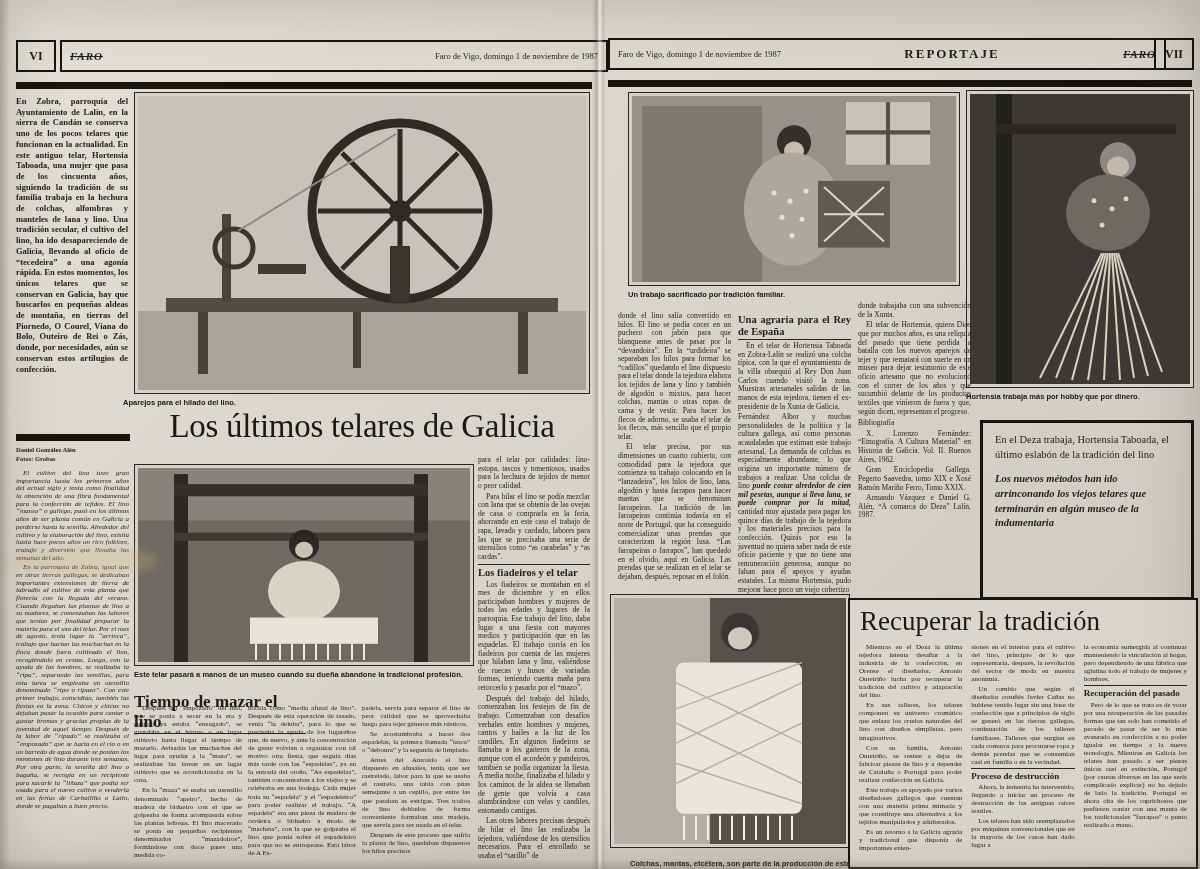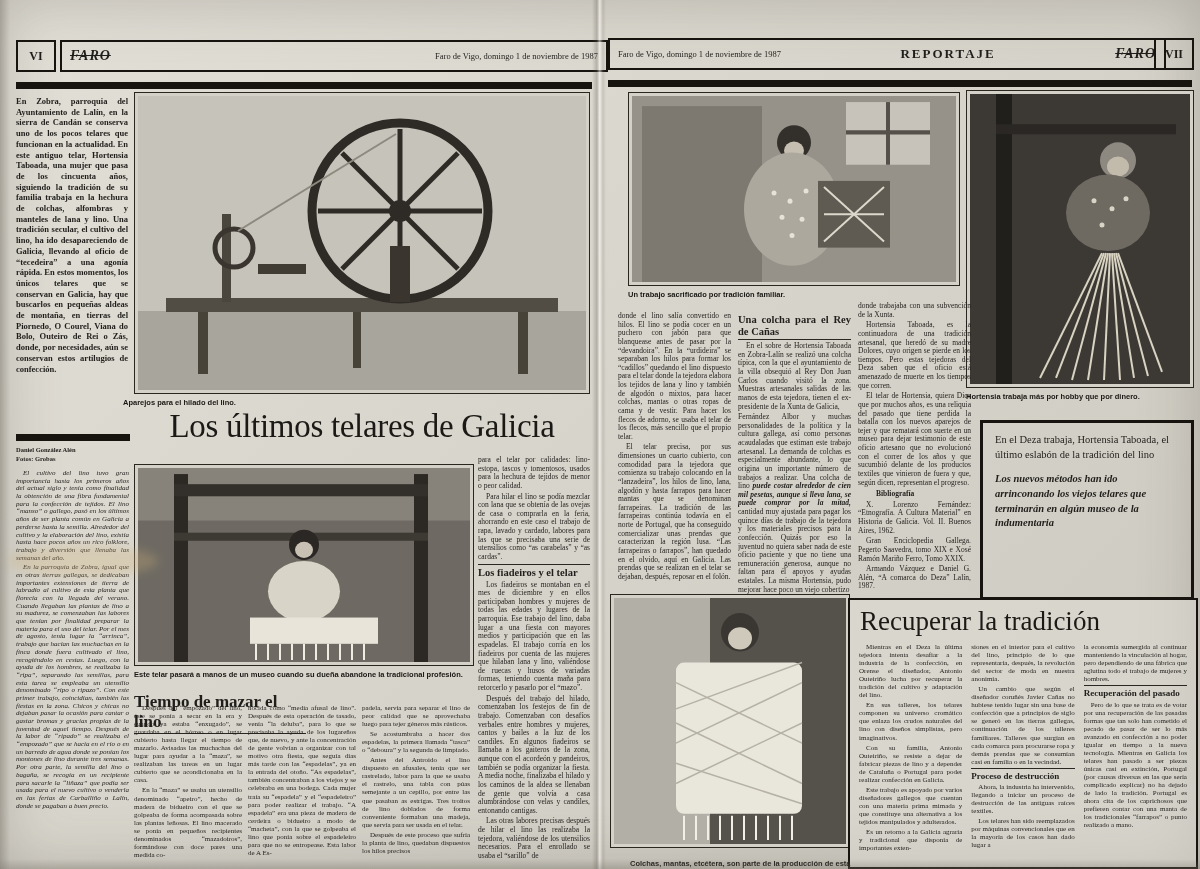--- a/index.html
+++ b/index.html
@@ -3,21 +3,21 @@
 <meta charset="utf-8">
 <style>
   html,body{margin:0;padding:0;background:#a9a59c;}
   #paper{position:relative;width:1200px;height:869px;overflow:hidden;
     background:linear-gradient(135deg,#e2dfd7 0%,#d8d5cc 45%,#ccc9c0 100%);
     box-shadow:inset 0 0 60px rgba(80,75,65,.28);
     font-family:"Liberation Serif",serif;color:#201e1b;}
   .abs{position:absolute;}
   .rule{background:#17140f;}
   .hbox{border:2px solid #17140f;display:flex;align-items:center;}
-  .brand{font-weight:bold;font-style:italic;letter-spacing:1px;font-size:14px;text-decoration:line-through;}
+  .brand{font-weight:bold;font-style:italic;letter-spacing:1px;font-size:11px;text-decoration:line-through;}
   .dateline{font-size:8.5px;}
   .section{font-size:13px;letter-spacing:2px;font-weight:bold;}
   .pgnum{border:2px solid #17140f;display:flex;align-items:center;justify-content:center;font-size:12px;font-weight:bold;}
   .cap{font-family:"Liberation Sans",sans-serif;font-weight:bold;font-size:7.5px;color:#191713;line-height:1.2;}
   .txt{font-size:7.5px;line-height:1.15;text-align:justify;overflow:hidden;}
   .txt p{margin:0 0 2px;text-indent:8px;}
   .txt p.noind{text-indent:0;}
   .sh{font-weight:bold;font-size:10.5px;text-indent:0!important;border-top:1px solid #2a2722;padding-top:2px;margin:4px 0 2px;}
   .shu{border-top:0;border-bottom:1px solid #2a2722;padding-bottom:1px;}
   .intro{font-size:8.5px;line-height:1.26;font-weight:bold;text-align:justify;overflow:hidden;}
@@ -207,29 +207,28 @@
       </g>
     </svg>
   </div>
   <div class="abs cap" style="left:966px;top:392px;width:230px;">Hortensia trabaja más por hobby que por dinero.</div>
 
   <div class="abs txt" style="left:618px;top:312px;width:113px;height:308px;">
     <p class="noind">donde el lino salía convertido en hilos. El lino se podía cocer en un puchero con jabón para que blanquease antes de pasar por la “devandoira”. En la “urdideira” se separaban los hilos para formar los “cadillos” quedando el lino dispuesto para el telar donde la tejedora elabora los tejidos de lana y lino y también de algodón o mixtos, para hacer colchas, mantas o otras ropas de cama y de vestir. Para hacer los flecos de adorno, se usaba el telar de los flecos, más sencillo que el propio telar.</p>
     <p>El telar precisa, por sus dimensiones un cuarto cubierto, con comodidad para la tejedora que comienza su trabajo colocando en la “lanzadeira”, los hilos de lino, lana, algodón y hasta farrapos para hacer mantas que se denominan farrapeiras. La tradición de las farrapeiras continúa todavía en el norte de Portugal, que ha conseguido comercializar unas prendas que caracterizan la región lusa. “Las farrapeiras o farrapos”, han quedado en el olvido, aquí en Galicia. Las prendas que se realizan en el telar se dejaban, después, reposar en el folón.</p>
   </div>
   <div class="abs txt" style="left:738px;top:312px;width:113px;height:308px;">
-    <p class="sh shu" style="border-top:0;">Una colcha para el Rey de Cañas</p>
-    <p>En el sobre de Hortensia Taboada en Zobra-Lalín se realizó una colcha típica, con la que el ayuntamiento de la villa obsequió al Rey Don Juan Carlos cuando visitó la zona. Muestras artesanales salidas de las manos de esta tejedora, tienen el ex-presidente de la Xunta de Galicia,</p>
+    <p class="sh shu" style="border-top:0;">Una agraria para el Rey de España</p>
+    <p>En el telar de Hortensia Taboada en Zobra-Lalín se realizó una colcha típica, con la que el ayuntamiento de la villa obsequió al Rey Don Juan Carlos cuando visitó la zona. Muestras artesanales salidas de las manos de esta tejedora, tienen el ex-presidente de la Xunta de Galicia,</p>
     <p class="noind"><span>Fernández Albor y muchas personalidades de la política y la cultura gallega, así como personas acaudaladas que estiman este trabajo artesanal. La demanda de colchas es especialmente abundante, lo que origina un importante número de trabajos a realizar. Una colcha de lino</span> <em style="font-weight:bold;">puede costar alrededor de cien mil pesetas, aunque si lleva lana, se puede comprar por la mitad,</em> <span>cantidad muy ajustada para pagar los quince días de trabajo de la tejedora y los materiales precisos para la confección. Quizás por eso la juventud no quiera saber nada de este oficio paciente y que no tiene una remuneración generosa, aunque no faltan para él apoyos y ayudas estatales. La misma Hortensia, pudo mejorar hace poco un viejo cobertizo</span></p>
   </div>
   <div class="abs txt" style="left:858px;top:302px;width:113px;height:292px;">
     <p class="noind">donde trabajaba con una subvención de la Xunta.</p>
-    <p>Hortensia Taboada, es la continuadora de una tradición artesanal, que heredó de su madre Dolores, cuyo origen se pierde en los tiempos. Pero estas tejedoras del Deza saben que el oficio está amenazado de muerte en los tiempos que corren.</p>
     <p>El telar de Hortensia, quiera Dios que por muchos años, es una reliquia del pasado que tiene perdida la batalla con los nuevos aparejos de tejer y que rematará con suerte en un museo para dejar testimonio de este oficio artesano que no evolucionó con el correr de los años y que sucumbió delante de los productos textiles que vinieron de fuera y que, según dicen, representan el progreso.</p>
-    <p style="font-weight:bold;text-indent:0;margin-top:3px;margin-left:18px;">Bibliografía</p>
+    <p style="font-weight:normal;text-indent:0;margin-top:3px;">Bibliografía</p>
     <p>X. Lorenzo Fernández: “Etnografía. A Cultura Material” en Historia de Galicia. Vol. II. Buenos Aires, 1962.</p>
     <p>Gran Enciclopedia Gallega. Pegerto Saavedra, tomo XIX e Xosé Ramón Mariño Ferro, Tomo XXIX.</p>
     <p>Armando Vázquez e Daniel G. Alén, “A comarca do Deza” Lalín, 1987.</p>
   </div>
 
   <div class="abs pq" style="left:980px;top:420px;width:214px;height:180px;">
     <p>En el Deza trabaja, Hortensia Taboada, el último eslabón de la tradición del lino</p>
     <p class="it">Los nuevos métodos han ido arrinconando los viejos telares que terminarán en algún museo de la indumentaria</p>
   </div>
 

